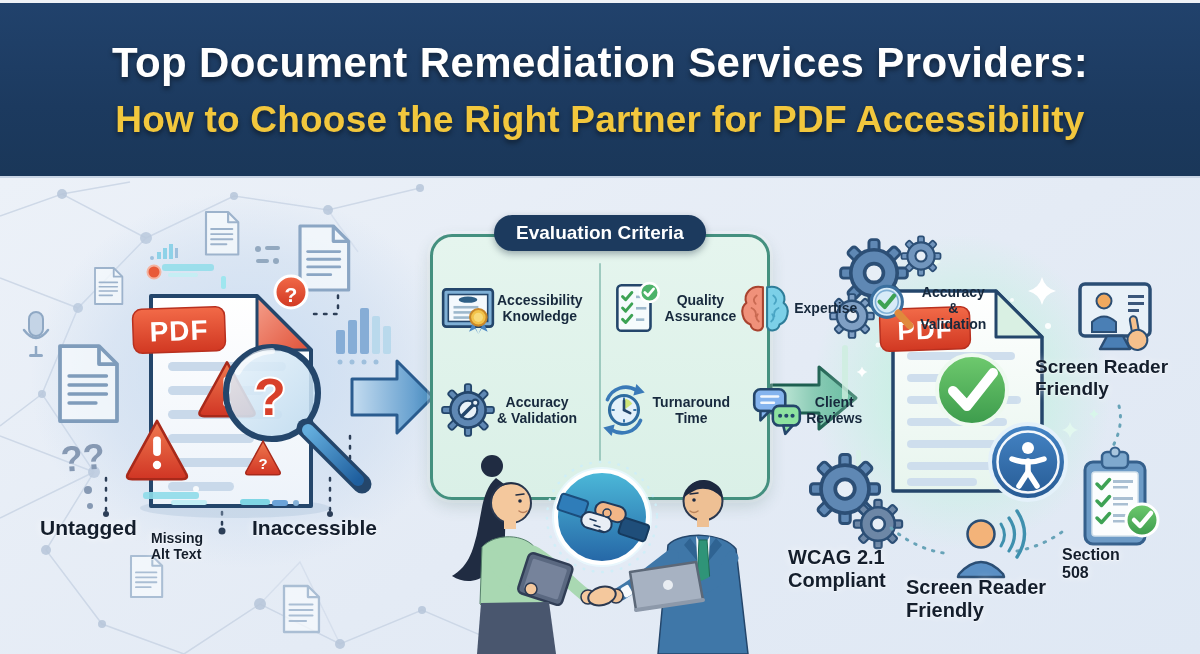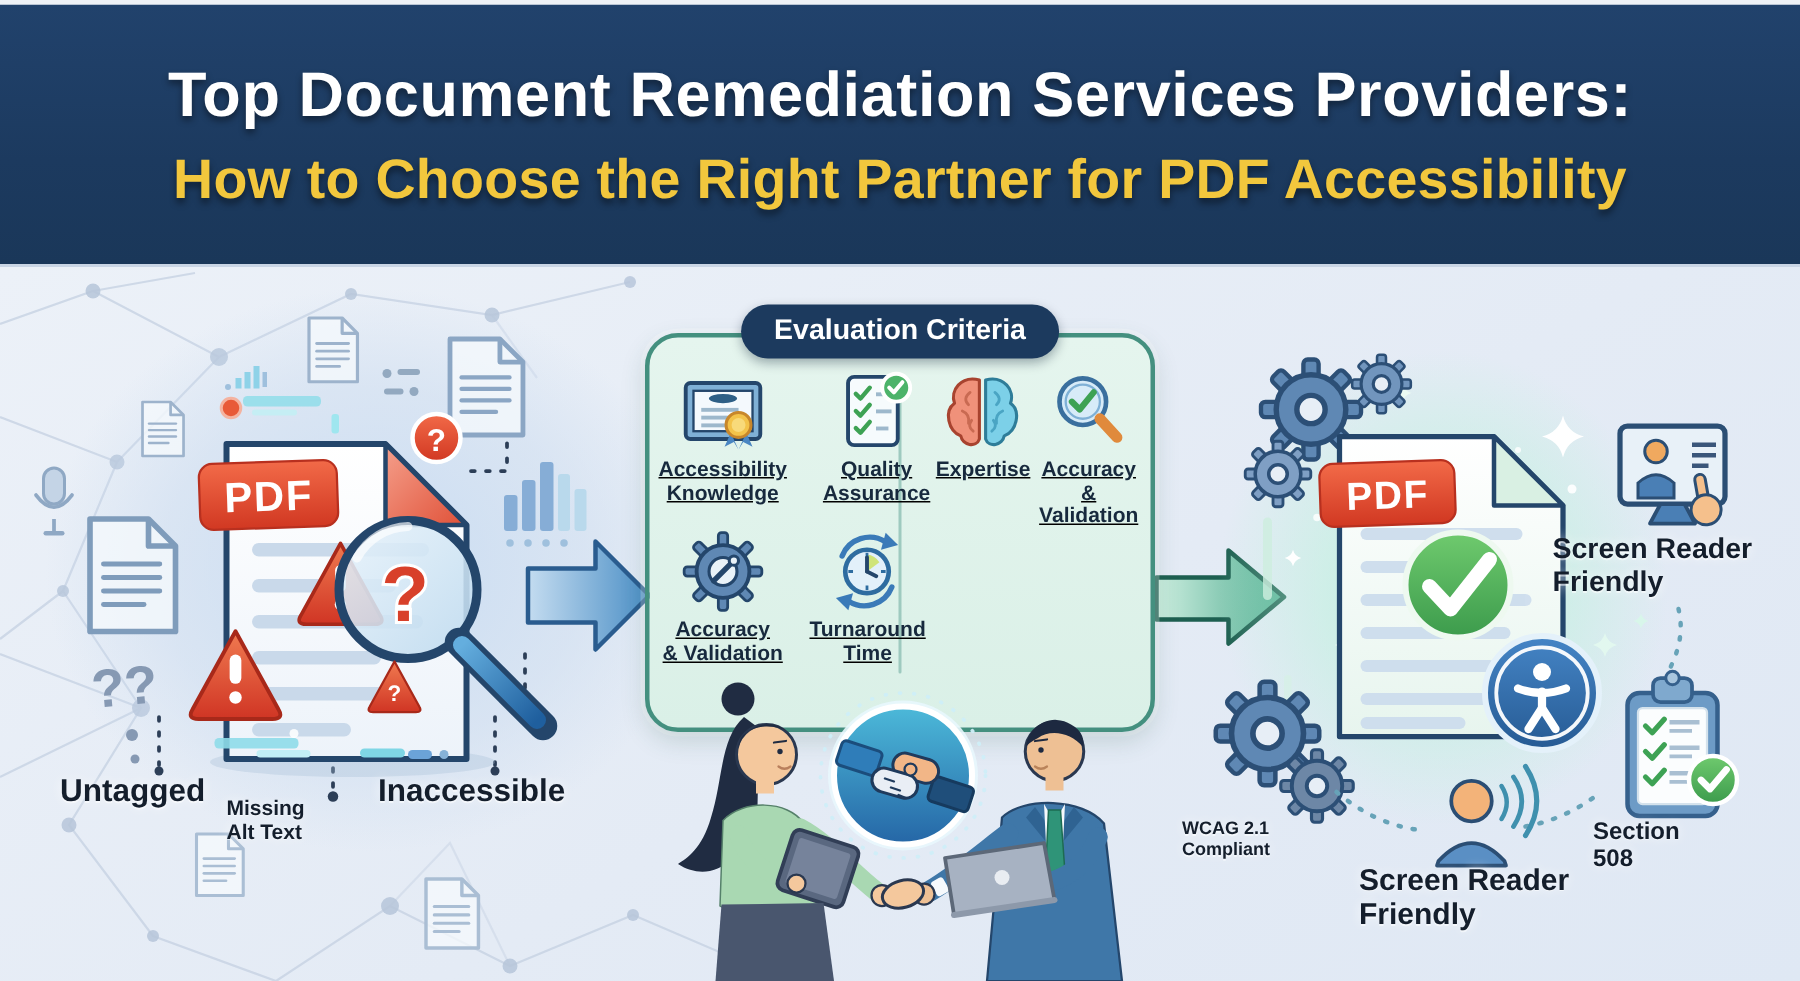--- a/index.html
+++ b/index.html
@@ -14,47 +14,47 @@
   .title{font-size:42px;font-weight:bold;color:#ffffff;letter-spacing:.4px;
          text-shadow:0 3px 5px rgba(0,0,0,.45);white-space:nowrap;}
   .subtitle{font-size:37px;font-weight:bold;color:#f2c73d;letter-spacing:.2px;
          text-shadow:0 3px 5px rgba(0,0,0,.45);white-space:nowrap;}
   
   .content{position:absolute;top:178px;left:0;width:1200px;height:476px;
            background:linear-gradient(150deg,#ecf1f8 0%,#e4ebf5 55%,#dfe8f4 100%);}
   svg.bg{position:absolute;left:0;top:0;width:1200px;height:476px;z-index:1;}
   svg{font-family:"Liberation Sans",sans-serif;}
   
-  .criteria-box{position:absolute;left:430px;top:44px;width:340px;height:266px;z-index:2;
+  .criteria-box{position:absolute;left:430px;top:56px;width:340px;height:266px;z-index:2;
           background:linear-gradient(180deg,#e5f5ee 0%,#daf0e7 100%);
           border:3px solid #44907f;border-radius:22px;box-sizing:border-box;
           box-shadow:0 6px 16px rgba(44,92,80,.18),0 0 0 3px rgba(255,255,255,.25);}
   .pill{position:absolute;top:-22px;left:50%;transform:translateX(-50%);
         background:#1c3a5e;color:#fff;font-weight:bold;font-size:19px;
         padding:7px 22px;border-radius:24px;white-space:nowrap;
         box-shadow:0 3px 7px rgba(10,30,50,.35);}
   .vdivider{position:absolute;left:calc(50% - 1px);top:26px;height:198px;width:2px;
         background:#9ecabf;border-radius:2px;}
   .crit-grid{position:absolute;left:6px;right:6px;top:20px;bottom:36px;
         display:grid;grid-template-columns:1fr 1fr 1fr 1fr;grid-template-rows:1fr 1fr;}
-  .cell{display:flex;flex-direction:column;align-items:center;justify-content:flex-start;text-decoration:underline;}
+  .cell{display:flex;align-items:center;justify-content:flex-start;}
   .cell.pad-l{padding-left:12px;}  .cell.pad-r{padding-right:12px;}
   .cell svg{width:58px;height:58px;flex:none;}
   .clabel{margin-top:2px;font-size:14px;font-weight:bold;color:#17293d;
         text-align:center;line-height:1.12;white-space:pre-line;}
   svg.people{position:absolute;left:430px;top:262px;width:340px;height:214px;z-index:3;}
   
   .lbl{position:absolute;z-index:4;font-weight:bold;color:#141e2c;text-align:left;
        white-space:pre-line;line-height:1.15;
        text-shadow:0 0 8px rgba(255,255,255,.8),0 1px 0 rgba(255,255,255,.55);}
   .lbl-untagged{left:40px;top:338px;width:140px;font-size:21px;}
   .lbl-missing{left:151px;top:352px;width:140px;font-size:14px;}
   .lbl-inaccessible{left:252px;top:338px;width:160px;font-size:21px;}
   .lbl-sr-top{left:1035px;top:178px;width:155px;font-size:19px;}
-  .lbl-wcag{left:788px;top:368px;width:140px;font-size:12px;}
+  .lbl-wcag{left:788px;top:368px;width:140px;font-size:20px;}
   .lbl-sr-bottom{left:906px;top:398px;width:164px;font-size:20px;}
   .lbl-508{left:1062px;top:368px;width:96px;font-size:16px;}
 </style>
 </head>
 <body>
 
 <div class="stage">
 
   <header class="banner">
     <div class="title">Top Document Remediation Services Providers:</div>
@@ -533,20 +533,39 @@
                 <line x1="16" y1="28" x2="19" y2="28"></line>
                 <line x1="37" y1="28" x2="40" y2="28"></line>
               </g>
           <line x1="28" y1="28" x2="28" y2="19" stroke="#24466b" stroke-width="2.5" stroke-linecap="round"></line>
           <line x1="28" y1="28" x2="34" y2="31" stroke="#24466b" stroke-width="2.5" stroke-linecap="round"></line>
         </svg>
         <div class="clabel">Turnaround
 Time</div>
       </div>
 
+      <div class="cell pad-l">
+        <svg viewBox="0 0 56 56">
+          <rect x="6" y="8" width="30" height="21" rx="6" fill="#85b4ee" stroke="#24466b" stroke-width="2.5"></rect>
+          <path d="M12 29 v 9 l 9 -9 z" fill="#85b4ee" stroke="#24466b" stroke-width="2.5" stroke-linejoin="round"></path>
+          <g stroke="#f2f7fd" stroke-width="2.5" stroke-linecap="round">
+                <line x1="13" y1="15" x2="29" y2="15"></line>
+                <line x1="13" y1="21" x2="25" y2="21"></line>
+              </g>
+          <rect x="24" y="24" width="26" height="19" rx="6" fill="#8de2a0" stroke="#24466b" stroke-width="2.5"></rect>
+          <path d="M34 43 l 2 8 l 7 -8 z" fill="#8de2a0" stroke="#24466b" stroke-width="2.5" stroke-linejoin="round"></path>
+          <g fill="#24466b">
+                <circle cx="31" cy="33.5" r="2"></circle>
+                <circle cx="37" cy="33.5" r="2"></circle>
+                <circle cx="43" cy="33.5" r="2"></circle>
+              </g>
+        </svg>
+        <div class="clabel">Client
+Reviews</div>
+      </div>
 
 
     </div>
   </div>
 
   <svg class="people" viewBox="430 440 340 214">
     <defs>
       <linearGradient id="hsG" x1="0" y1="0" x2="0" y2="1">
             <stop offset="0" stop-color="#4cb9d9"></stop>
             <stop offset="1" stop-color="#2566a6"></stop>

